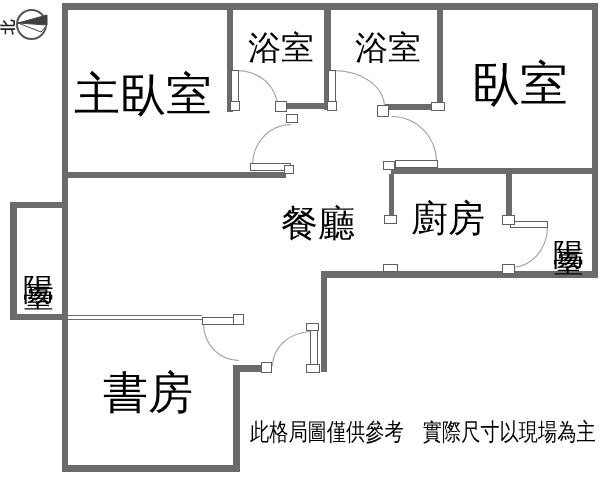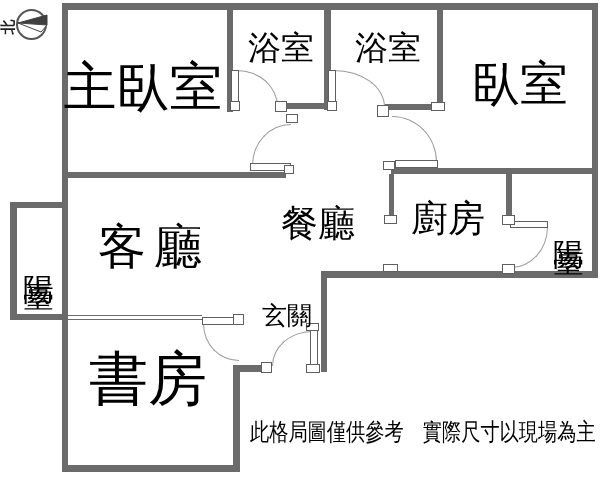--- a/index.html
+++ b/index.html
@@ -85,27 +85,25 @@
   <div class="cap" style="left:383px;top:161px;width:12px;height:9px;"></div>
   <div class="cap" style="left:384px;top:215px;width:13px;height:9px;"></div>
   <div class="cap" style="left:502px;top:215px;width:13px;height:10px;"></div>
   <div class="cap" style="left:502px;top:264px;width:13px;height:10px;"></div>
   <div class="cap" style="left:383px;top:264px;width:15px;height:8px;"></div>
   <div class="cap" style="left:233px;top:314px;width:11px;height:11px;"></div>
   <div class="cap" style="left:261px;top:362px;width:11px;height:11px;"></div>
   <div class="cap" style="left:306px;top:323px;width:13px;height:8px;"></div>
   <div class="cap" style="left:306px;top:364px;width:14px;height:9px;"></div>
 
-  <div class="lbl" style="left:143px;top:88px;font-size:53px;">主臥室</div>
+  <div class="lbl" style="left:143px;top:95px;font-size:46px;">主臥室</div>
   <div class="lbl" style="left:281px;top:48px;font-size:33px;">浴室</div>
   <div class="lbl" style="left:388px;top:48px;font-size:33px;">浴室</div>
   <div class="lbl" style="left:520px;top:84px;font-size:48px;">臥室</div>
   <div class="lbl vert" style="left:39px;top:256px;font-size:31px;">陽臺</div>
-  <div class="lbl" style="left:154px;top:247px;font-size:48px;letter-spacing:8px;">客廳</div>
   <div class="lbl" style="left:448px;top:219px;font-size:37px;">廚房</div>
   <div class="lbl" style="left:318px;top:224px;font-size:37px;">餐廳</div>
   <div class="lbl vert" style="left:569px;top:221px;font-size:31px;">陽臺</div>
-  <div class="lbl" style="left:287px;top:315px;font-size:25px;">玄關</div>
-  <div class="lbl" style="left:148px;top:380px;font-size:59px;">書房</div>
+  <div class="lbl" style="left:148px;top:393px;font-size:45px;">書房</div>
 
   <div class="disclaimer">此格局圖僅供參考　實際尺寸以現場為主</div>
 
 </div>
 
 </body></html>

